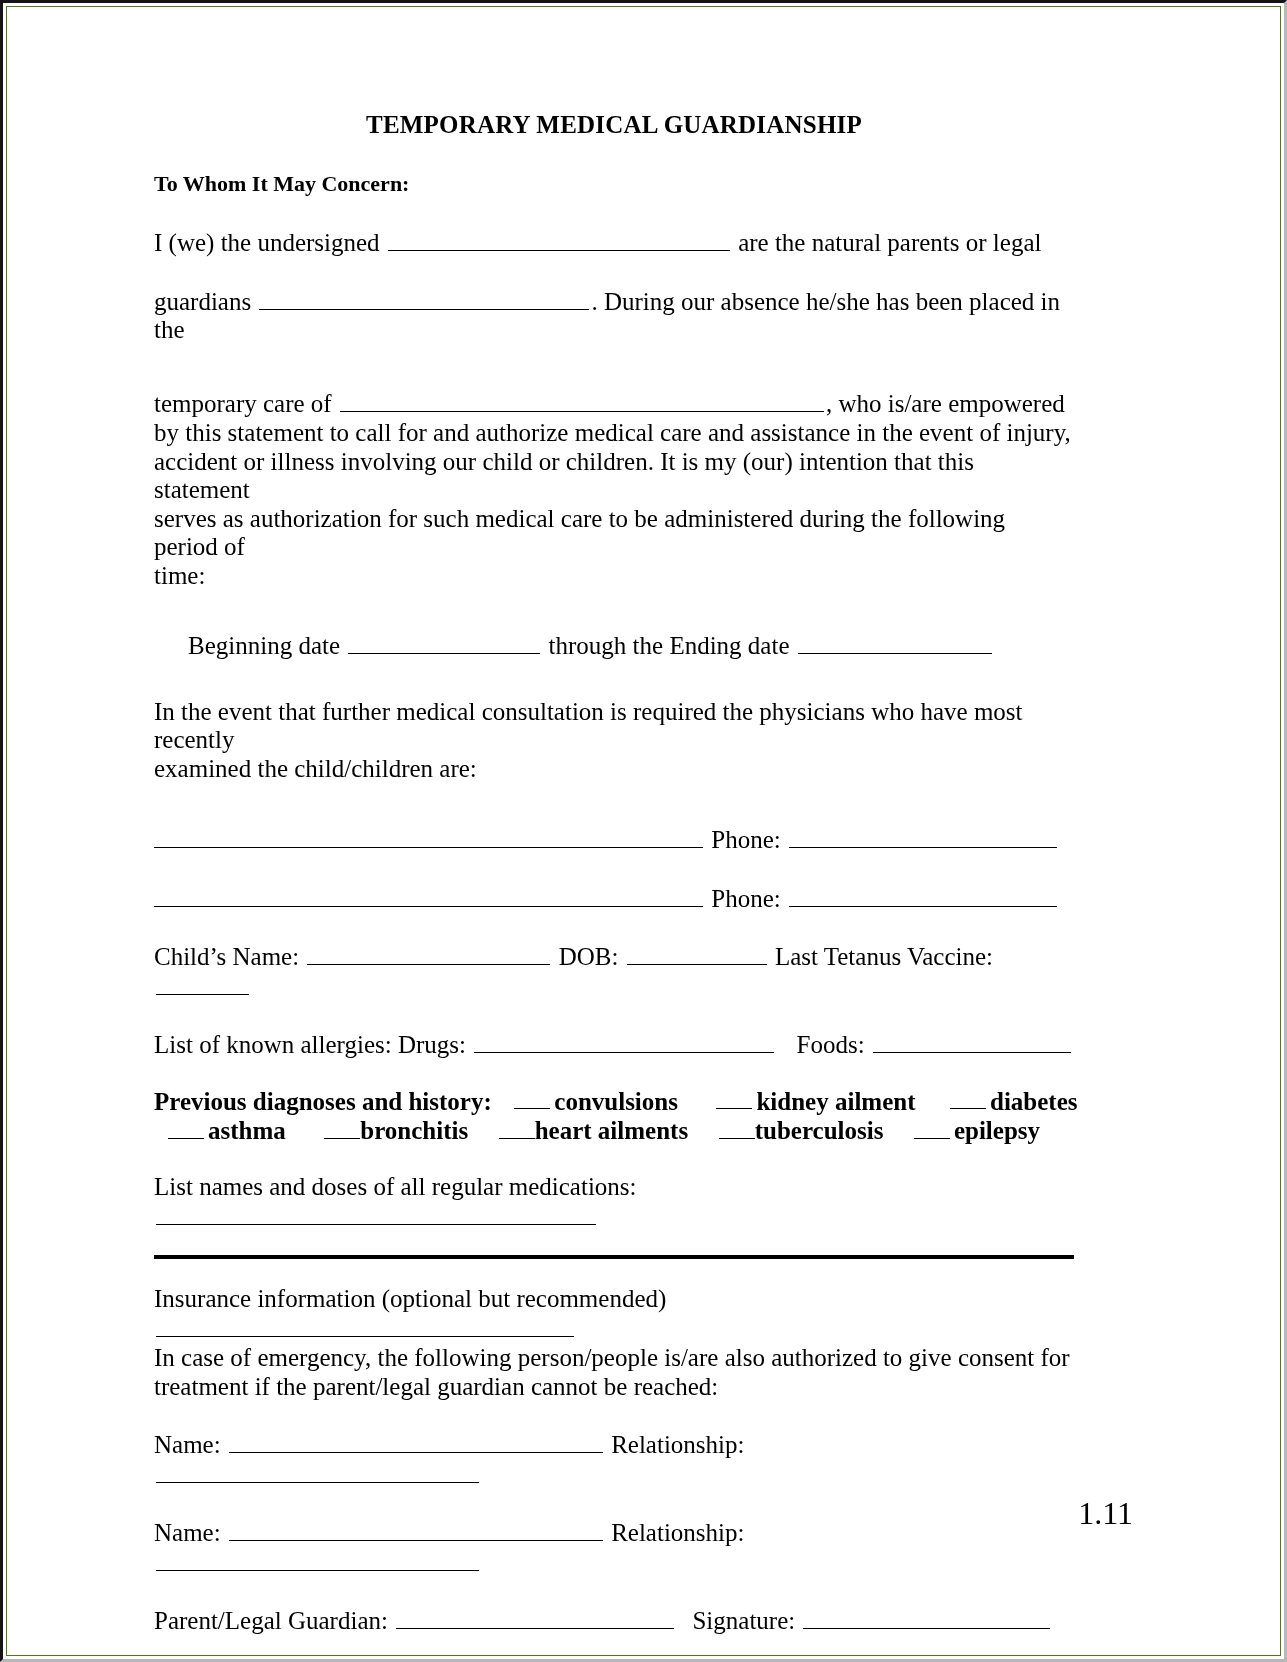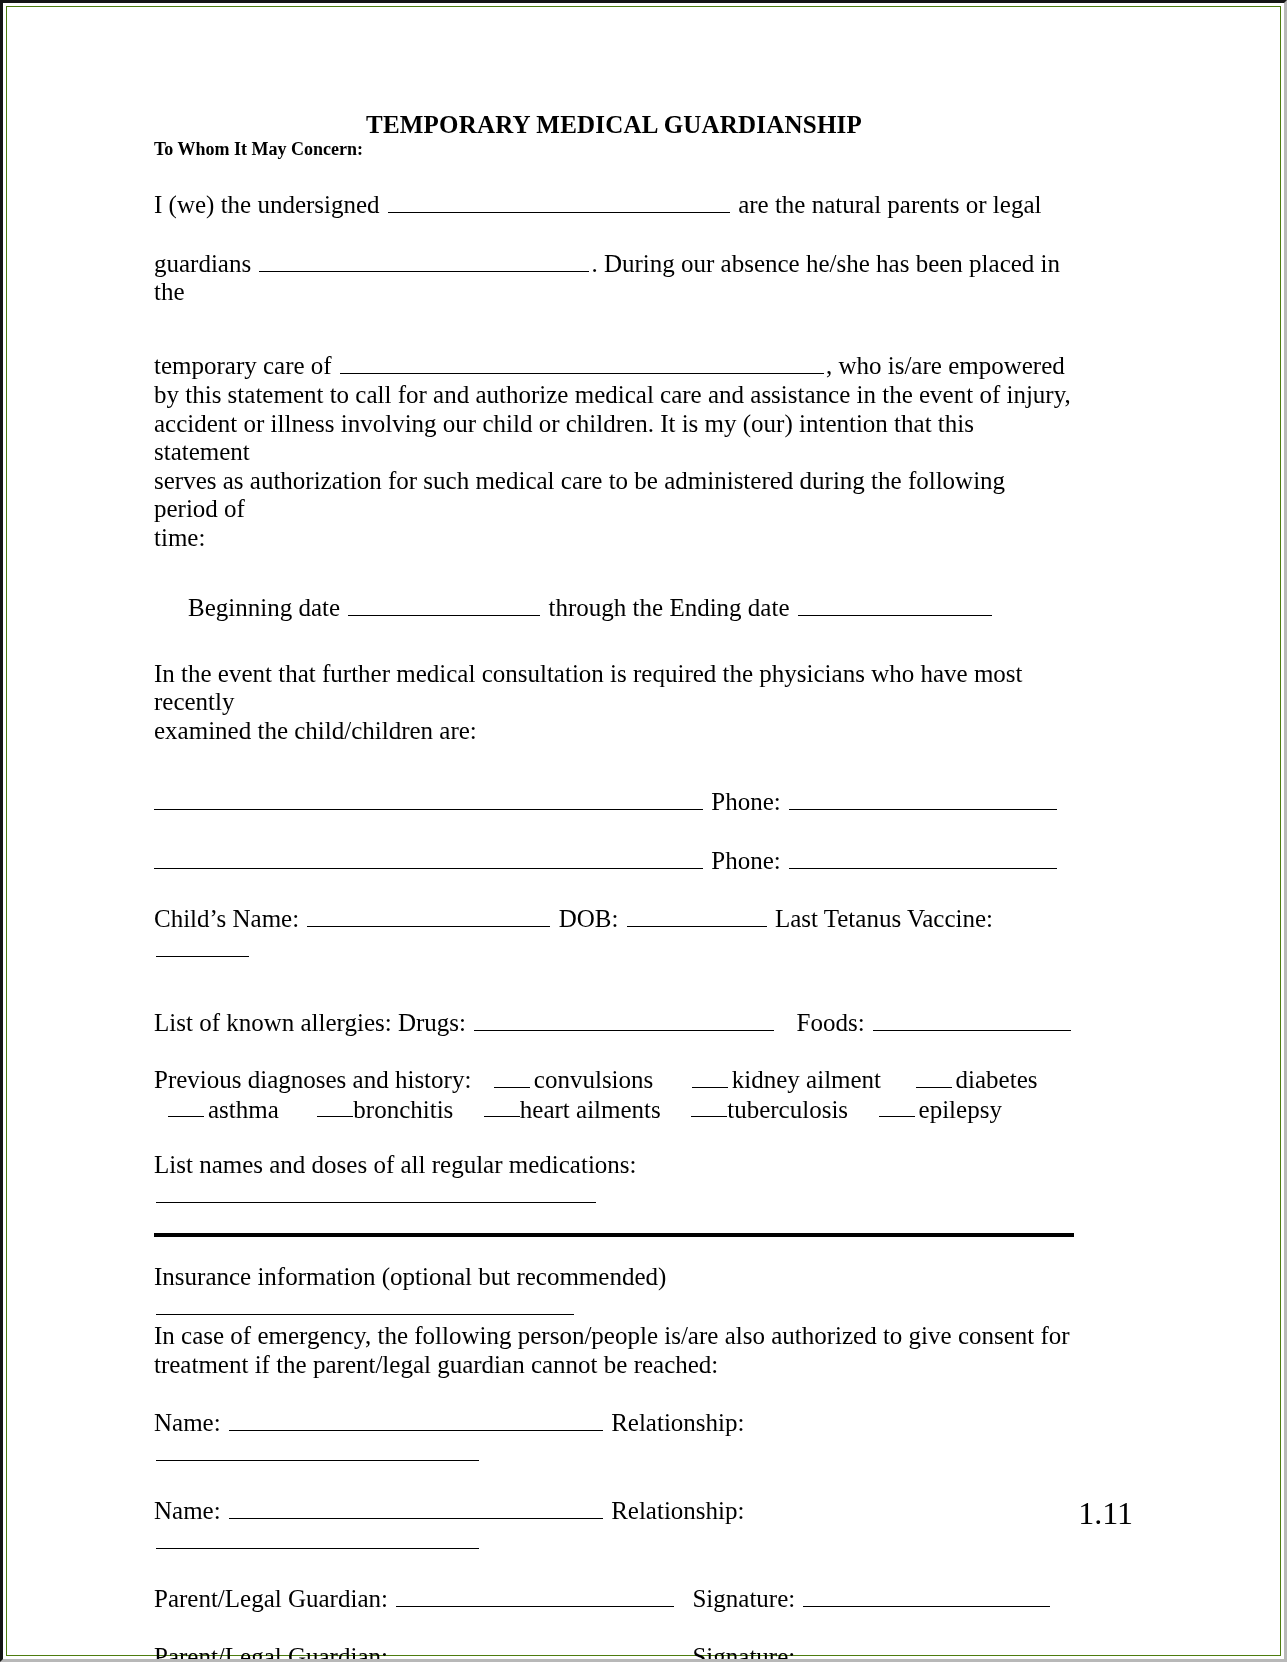--- a/index.html
+++ b/index.html
@@ -43,21 +43,22 @@
 
   .doc-title {
     text-align: center;
     font-weight: bold;
     font-size: 25px;
     letter-spacing: 0.2px;
     margin-top: 104px;
   }
   .salutation {
     font-weight: bold;
-    font-size: 18px;
+    font-size: 22px;
+    margin-top: 33px;
   }
   .line-blk {
     margin-top: 26px;
   }
   .blockpara {
     margin-top: 0;
   }
   .blockpara div { margin-top: 1px; }
 
   .fill {
@@ -89,21 +90,21 @@
     width: 920px;
   }
 
   .page-num {
     position: absolute;
     right: 147px;
     top: 1488px;
     font-size: 32px;
     color: #000;
   }
-  .row { white-space: nowrap; }
+  .row { white-space: nowrap; font-weight: bold; }
 </style>
 </head>
 <body>
 
 <div class="page-frame">
 <div class="page-inner">
 <div class="sheet">
 
   <div class="doc-title">TEMPORARY MEDICAL GUARDIANSHIP</div>
 
@@ -158,21 +159,21 @@
 
   <div class="line-blk" style="margin-top:28px;">
     <span>Child’s Name:</span>
     <span class="fill" style="width:243px;"></span>
     <span>DOB:</span>
     <span class="fill" style="width:140px;"></span>
     <span>Last Tetanus Vaccine:</span>
     <span class="fill" style="width:93px;"></span>
   </div>
 
-  <div class="line-blk" style="margin-top:44px;">
+  <div class="line-blk" style="margin-top:28px;">
     <span>List of known allergies: Drugs:</span>
     <span class="fill" style="width:300px;"></span>
     <span style="display:inline-block;width:14px;"></span><span>Foods:</span>
     <span class="fill" style="width:198px;"></span>
   </div>
 
   <div class="line-blk" style="margin-top:28px;">
     <div class="row">
       <span>Previous diagnoses and history:</span>
       <span style="display:inline-block;width:10px;"></span>

